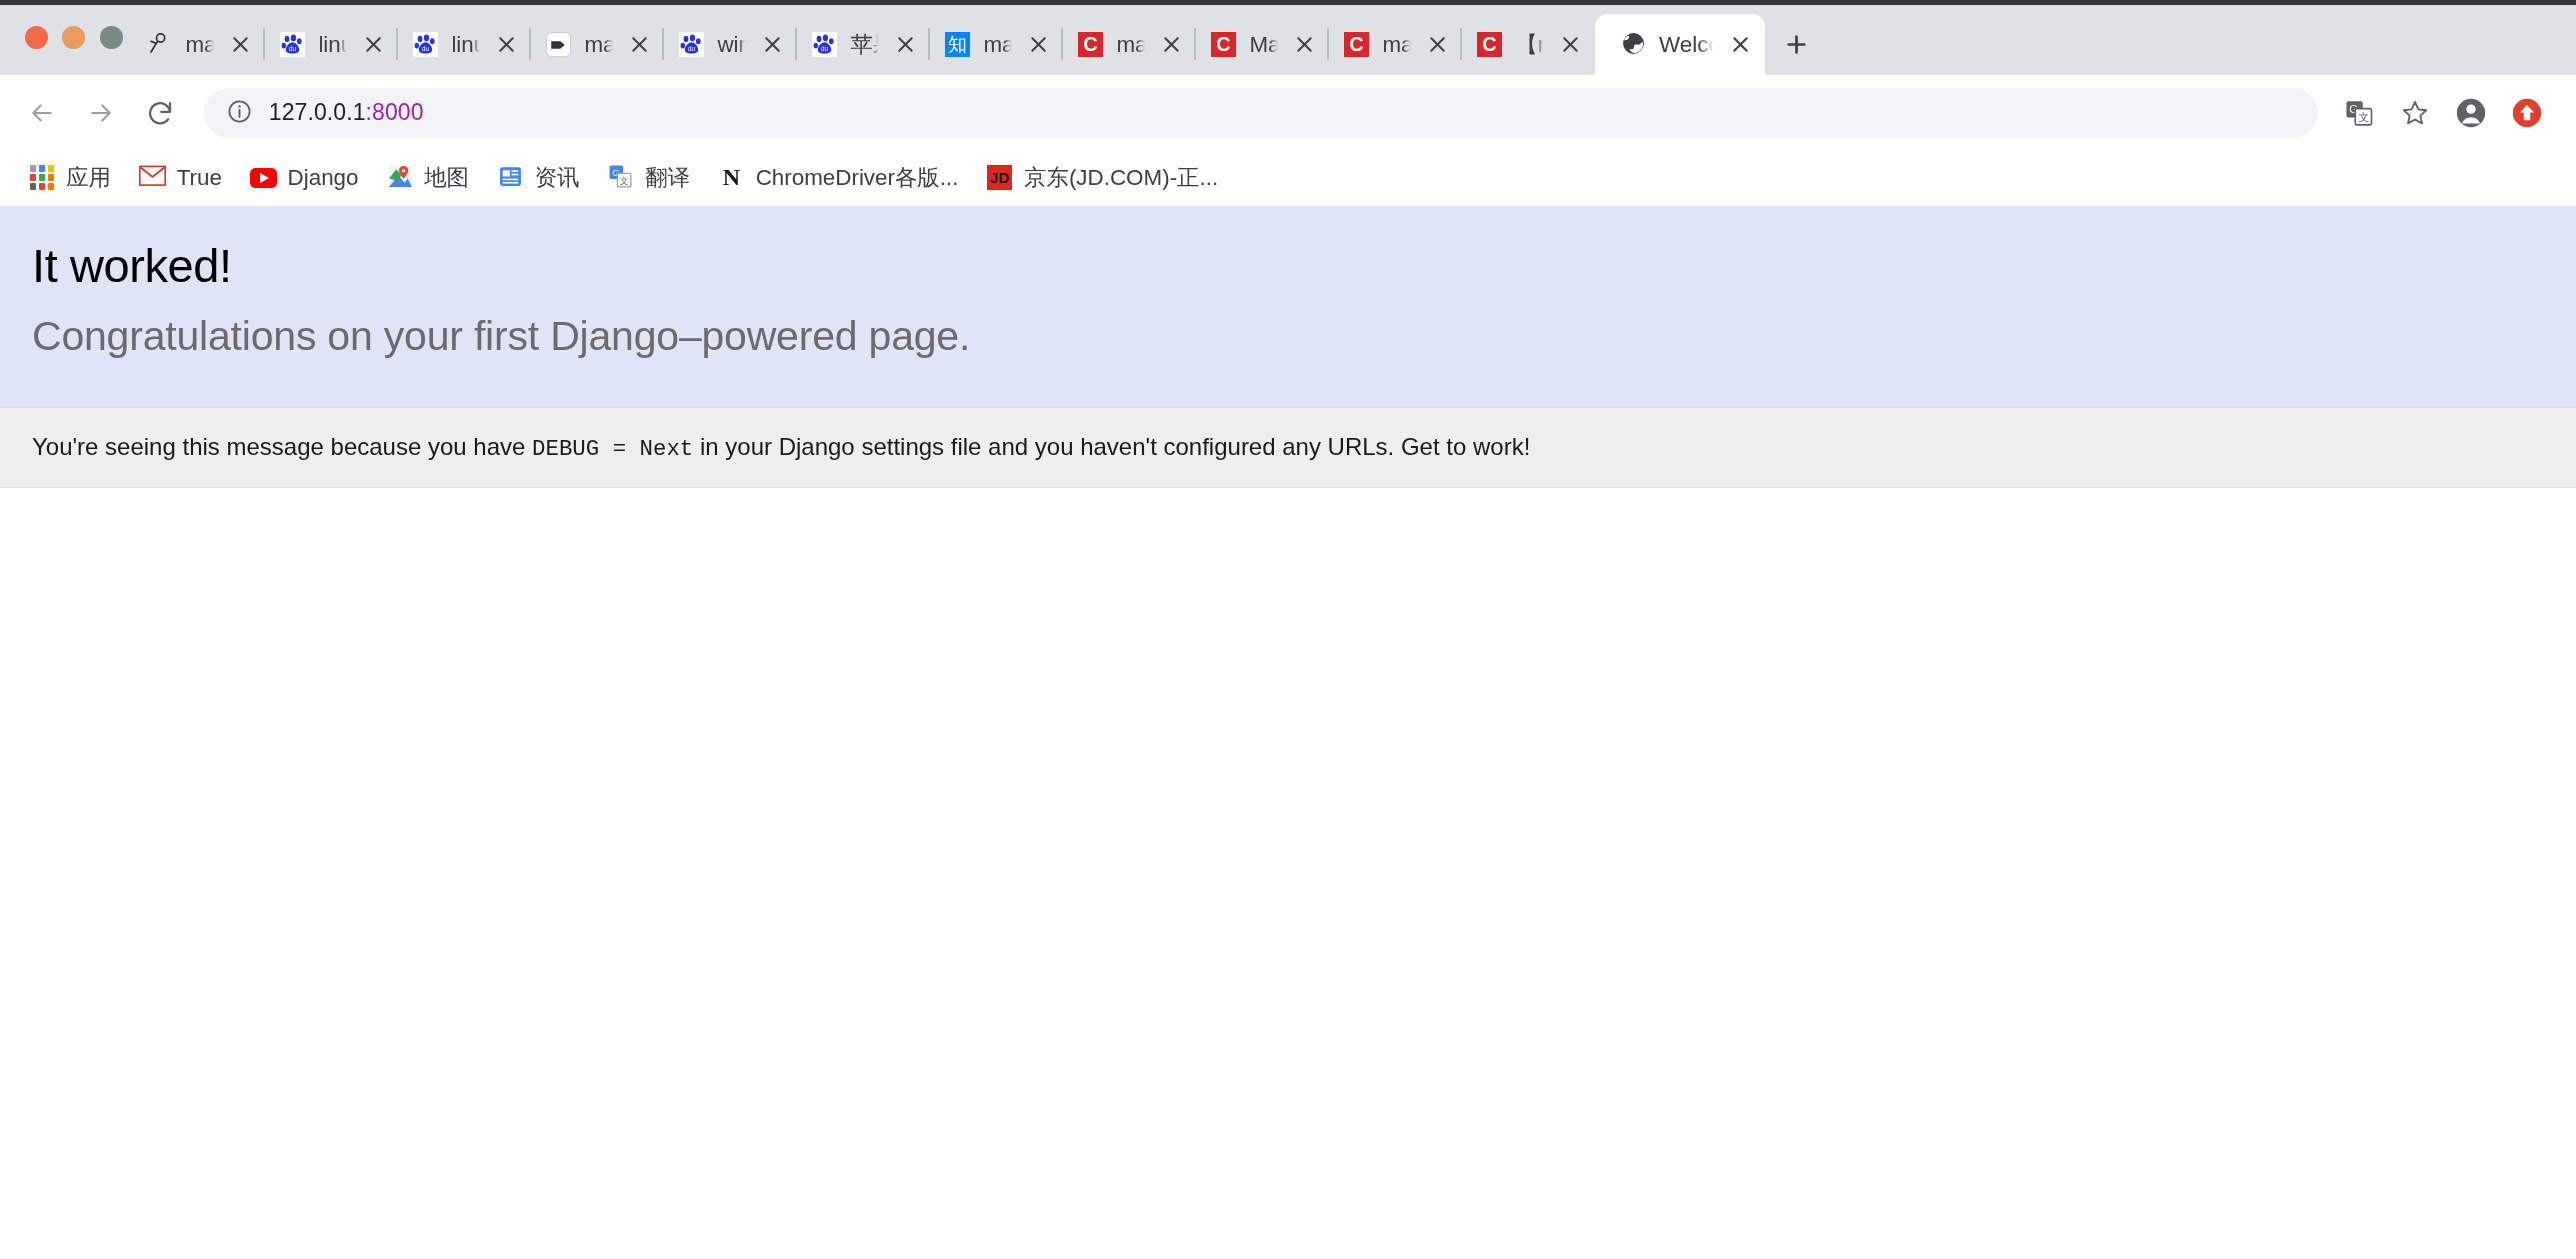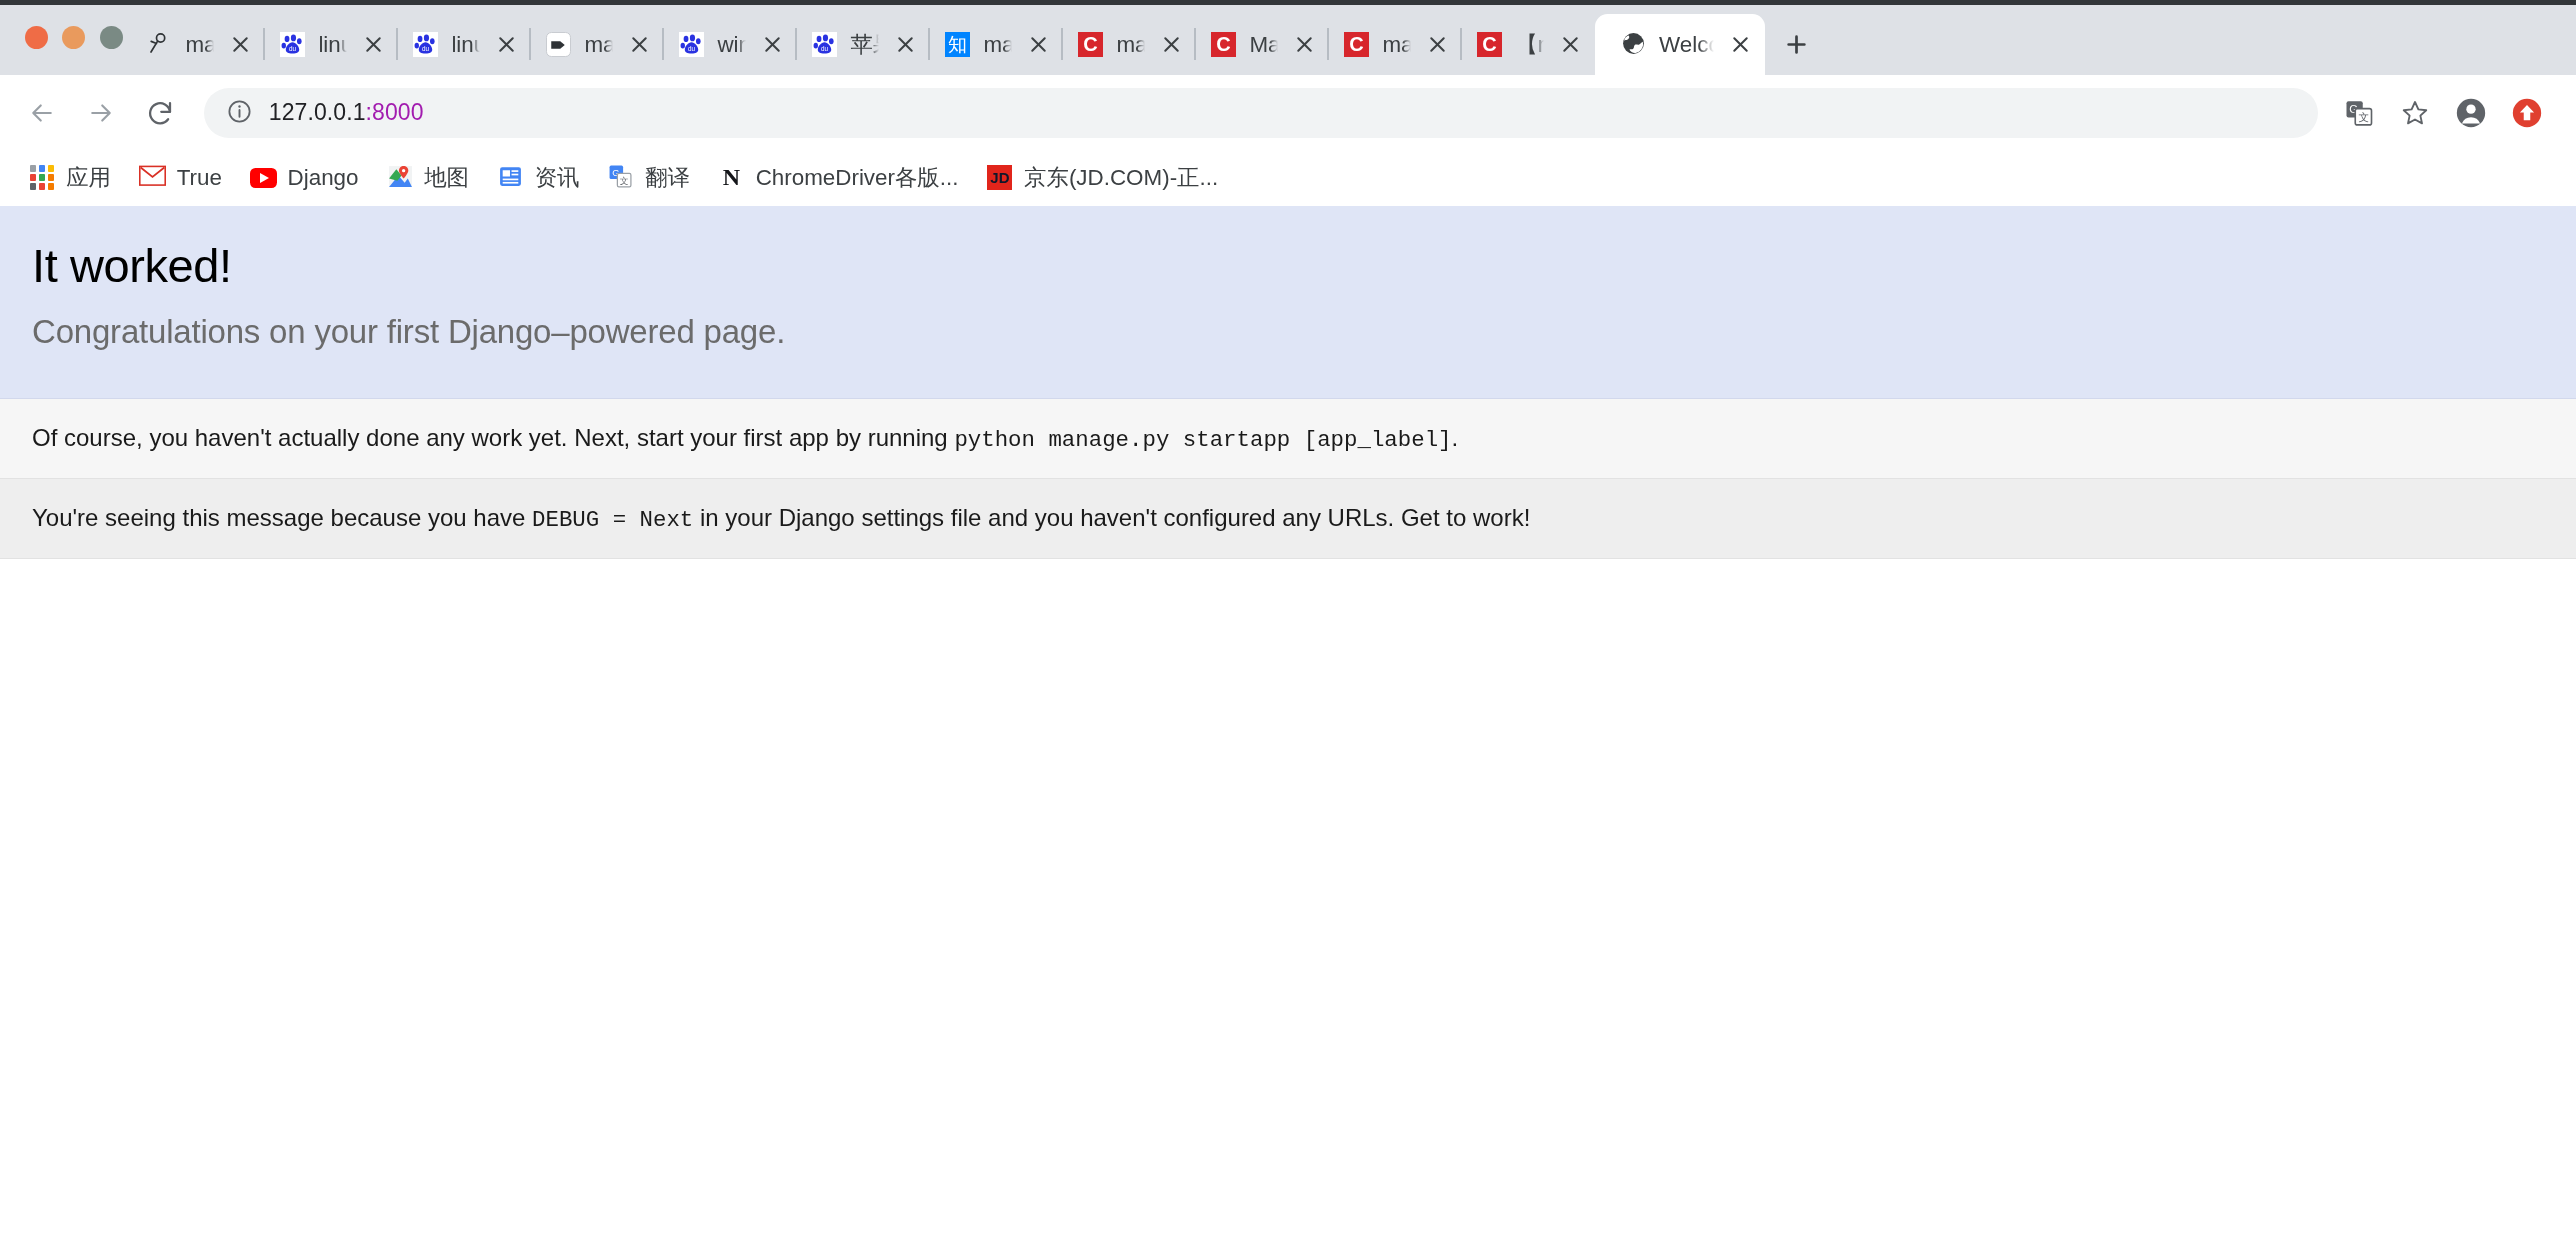--- a/index.html
+++ b/index.html
@@ -156,21 +156,21 @@
     border-bottom: 0.9px solid #d2d8ec;
   }
   .hero h1 {
     font-size: 47px;
     font-weight: normal;
     color: #000000;
     letter-spacing: -0.4px;
     margin-bottom: 20px;
   }
   .hero h2 {
-    font-size: 33px;
+    font-size: 41px;
     font-weight: normal;
     color: #6b6b6b;
     letter-spacing: -0.2px;
   }
   .band {
     padding: 23px 32px;
     font-size: 24px;
     color: #1a1a1a;
     border-bottom: 0.9px solid #e2e2e2;
     line-height: 1.35;
@@ -535,23 +535,20 @@
         <span class="bm-label">京东(JD.COM)-正...</span>
       </div>
     </div>
 
   <div class="page">
     <div class="hero">
       <h1>It worked!</h1>
       <h2>Congratulations on your first Django–powered page.</h2>
     </div>
 
-    <div class="band a">
-      <span>Of course, you haven't actually done any work yet. Next, start your first app by running </span><code>python manage.py startapp [app_label]</code><span>.</span>
-    </div>
 
     <div class="band b">
       <span>You're seeing this message because you have </span><code>DEBUG = Next</code><span> in your Django settings file and you haven't configured any URLs. Get to work!</span>
     </div>
   </div>
 
 </div>
 
 
 </body></html>

